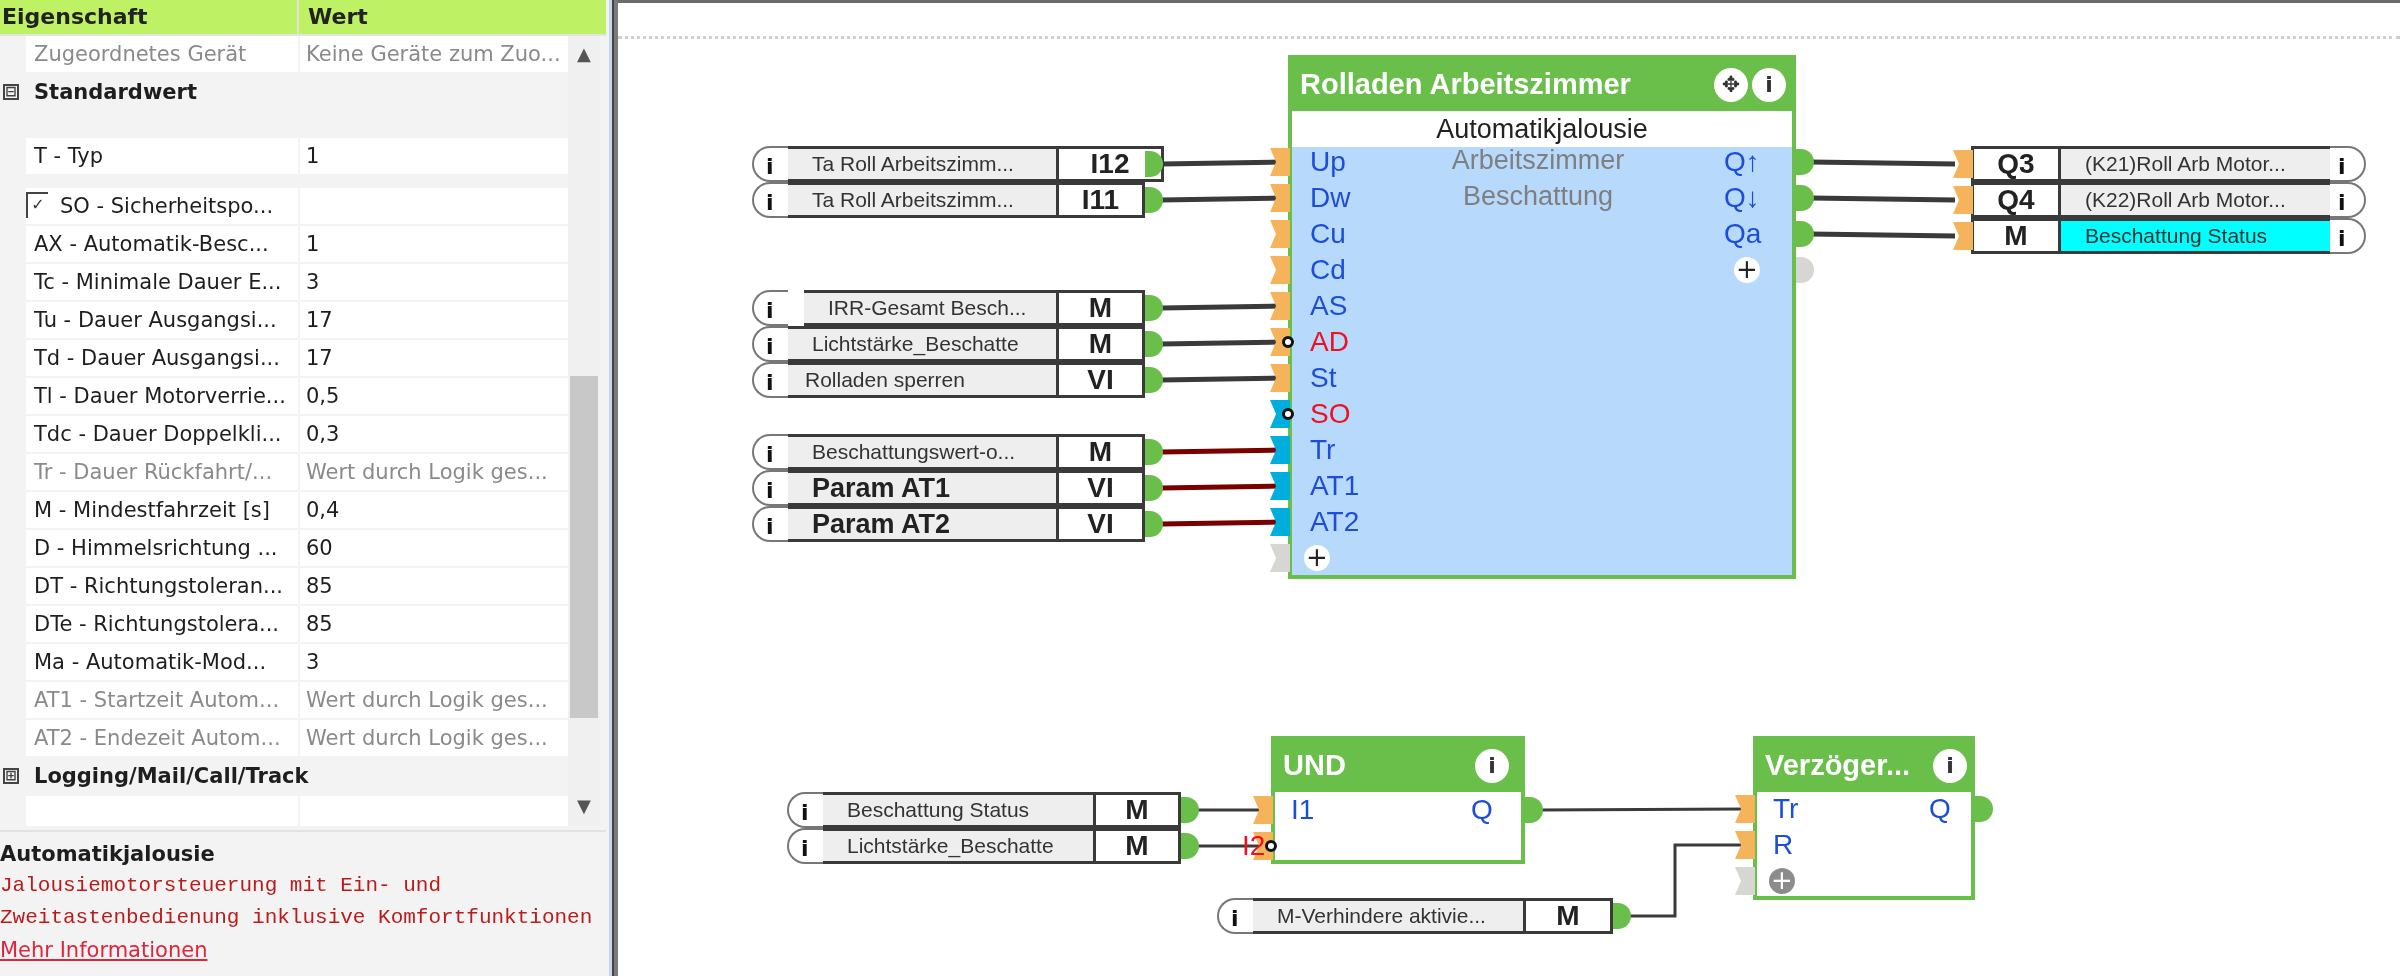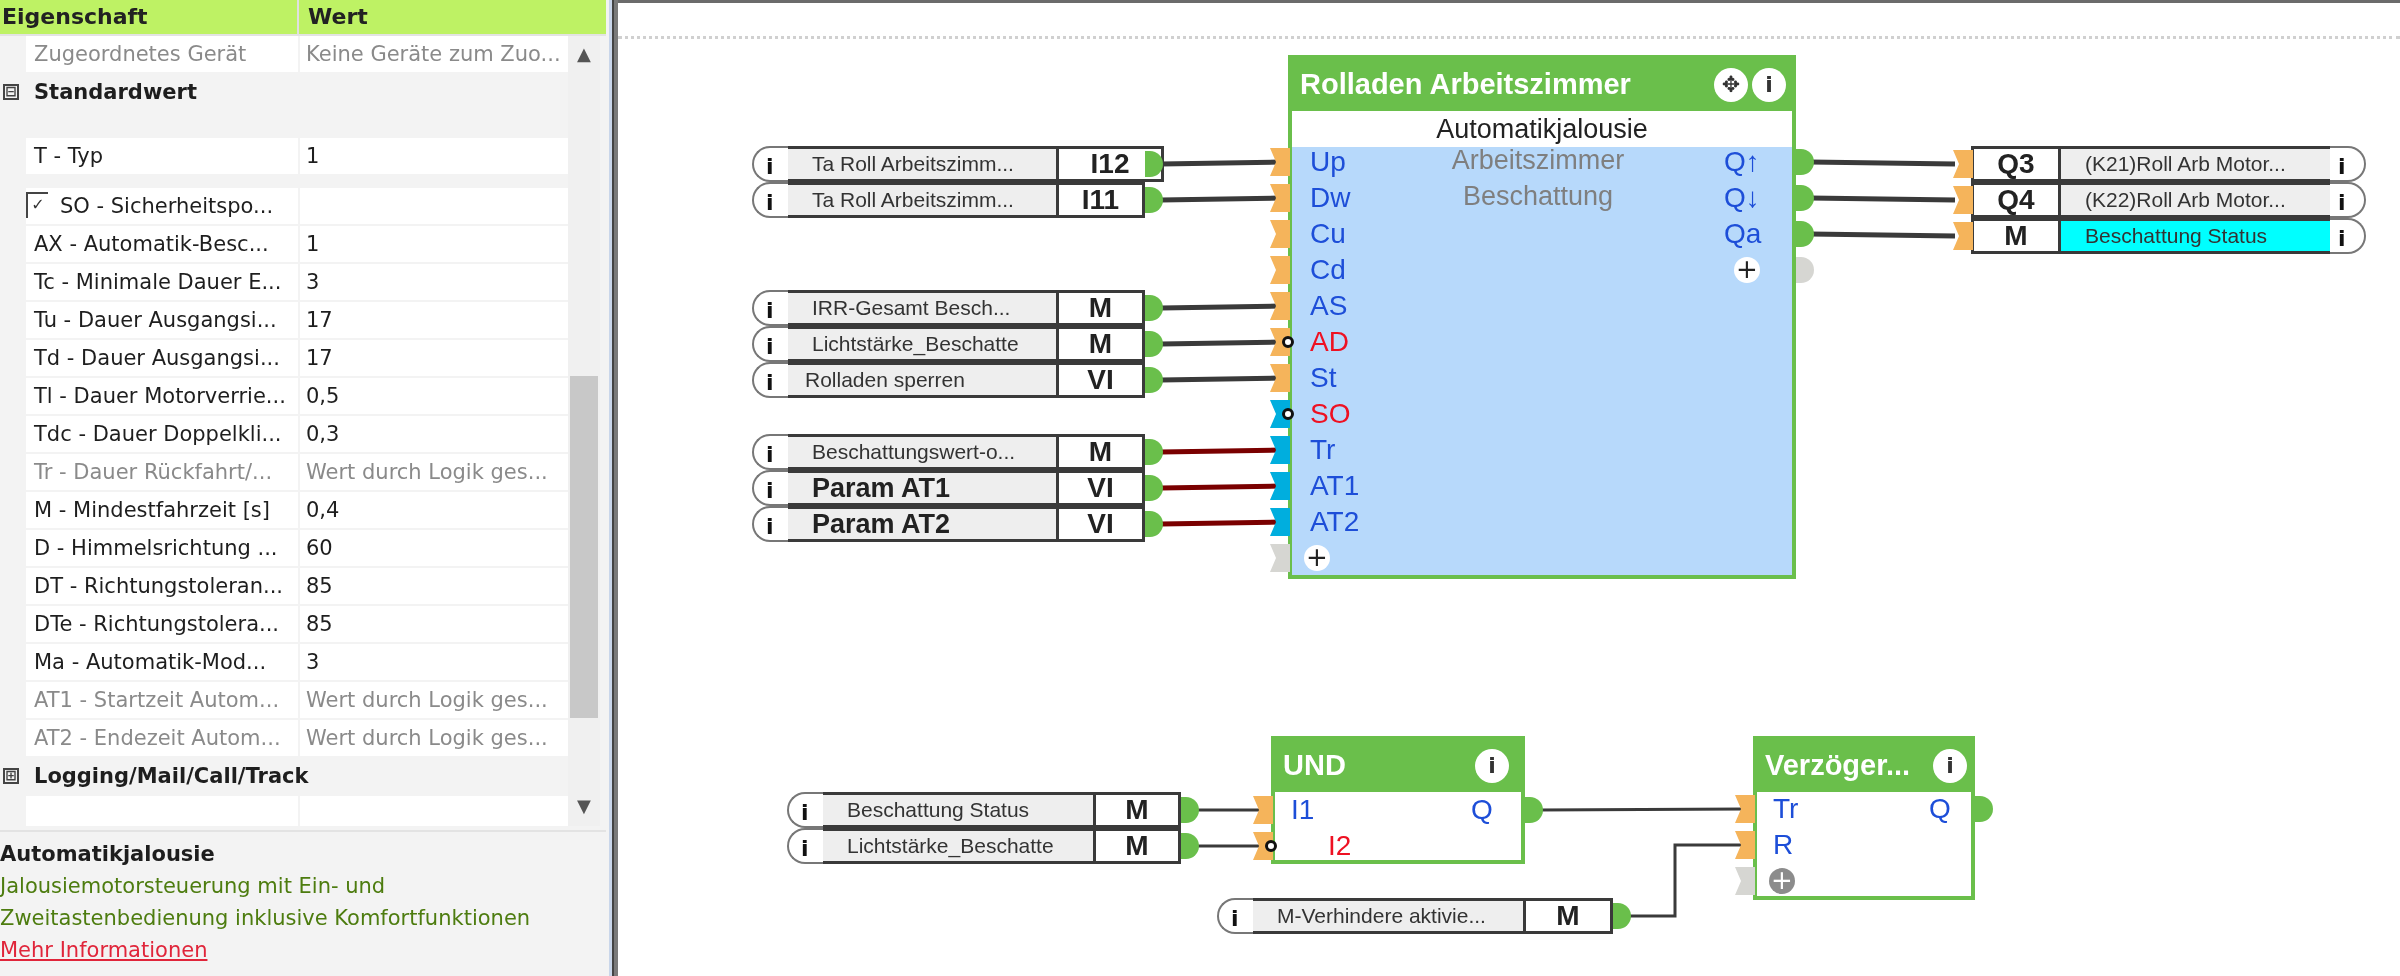--- a/index.html
+++ b/index.html
@@ -18,21 +18,21 @@
   .prow.disabled .pname, .prow.disabled .pval { color: #8a8a8a; }
   .prow.cat .pname { background: transparent; font-weight: bold; width: 540px; }
   .prow .toggle { position: absolute; left: 3px; top: 10px; width: 16px; height: 16px; border: 2px solid #444; font-size: 14px; line-height: 11px; text-align: center; color: #444; font-weight: bold; }
   .prow .chk { display: inline-block; width: 22px; height: 26px; border-left: 2px solid #444; border-top: 2px solid #444; margin-right: 12px; vertical-align: middle; position: relative; top: -2px; font-size: 16px; line-height: 22px; text-align: center; color: #333; }
   .prow.empty .pname, .prow.empty .pval { background: #fff; }
   #prop-scroll { position: absolute; left: 568px; top: 36px; width: 32px; height: 790px; background: #f0f0f0; }
   #prop-scroll .thumb { position: absolute; left: 2px; top: 340px; width: 28px; height: 342px; background: #c8c8c8; }
   #prop-scroll .arrow { position: absolute; left: 0; width: 32px; height: 28px; text-align: center; font-size: 18px; color: #555; line-height: 28px; }
   #prop-desc { position: absolute; left: 0; top: 830px; width: 606px; height: 146px; background: #f3f3f3; border-top: 2px solid #e3e3e3; padding: 6px 0 0 0; }
   #prop-desc .dtitle { font-size: 21px; font-weight: bold; color: #1e1e1e; line-height: 32px; }
-  #prop-desc .dtext { font-size: 21px; color: #4d7c0f; line-height: 32px; }
+  #prop-desc .dtext { font-size: 21px; color: #b91c1c; line-height: 32px; font-family: Liberation Mono, monospace; }
   #prop-desc .dlink { font-size: 21px; color: #e0253a; text-decoration: underline; line-height: 32px; cursor: pointer; }
 
   
   #splitter { position: absolute; left: 606px; top: 0; width: 12px; height: 976px; }
   #splitter .a { position: absolute; left: 0; top: 0; width: 3px; height: 976px; background: #f3f3f3; }
   #splitter .b { position: absolute; left: 3px; top: 0; width: 3px; height: 976px; background: #c9d6ea; }
   #splitter .c { position: absolute; left: 6px; top: 0; width: 2px; height: 976px; background: #444; }
   #splitter .d { position: absolute; left: 8px; top: 0; width: 4px; height: 976px; background: #7a7a7a; }
 
   
@@ -263,21 +263,21 @@
         <span>i</span>
       </div>
       <div class="lbl" style="left: 36px; width: 268px;">Ta Roll Arbeitszimm...</div>
       <div class="typ" style="left: 304px; width: 89px;">I11</div>
     </div>
     <div class="out-tip" style="left: 1145px; top: 187px;"></div>
     <div class="ioref" style="left: 752px; top: 290px; width: 393px;">
       <div class="cap" style="left: 0px;">
         <span>i</span>
       </div>
-      <div class="lbl" style="left: 36px; width: 268px;">IRR-Gesamt  Besch...</div>
+      <div class="lbl" style="left: 52px; width: 268px;">IRR-Gesamt  Besch...</div>
       <div class="typ" style="left: 304px; width: 89px;">M</div>
     </div>
     <div class="out-tip" style="left: 1145px; top: 295px;"></div>
     <div class="ioref" style="left: 752px; top: 326px; width: 393px;">
       <div class="cap" style="left: 0px;">
         <span>i</span>
       </div>
       <div class="lbl" style="left: 36px; width: 268px;">Lichtstärke_Beschatte</div>
       <div class="typ" style="left: 304px; width: 89px;">M</div>
     </div>
@@ -339,21 +339,21 @@
     </div>
     <div class="in-tip" style="left: 1953px; top: 222px;"></div>
     <div class="block plain" style="left: 1271px; top: 736px; width: 254px; height: 128px;">
       <div class="bhead">UND</div>
       <div class="bicon" style="left: 200px;">i</div>
     </div>
     <div class="in-tip" style="left: 1253px; top: 796px;"></div>
     <div class="pinlbl" style="left: 1291px; top: 792px;">I1</div>
     <div class="in-tip" style="left: 1253px; top: 832px;"></div>
     <div class="neg" style="left: 1265px; top: 840px;"></div>
-    <div class="pinlbl red" style="left: 1328px; top: 828px;">I2</div>
+    <div class="pinlbl red" style="left: 1242px; top: 828px;">I2</div>
     <div class="pinlbl" style="left: 1471px; top: 792px;">Q</div>
     <div class="out-tip" style="left: 1525px; top: 797px;"></div>
     <div class="ioref" style="left: 787px; top: 792px; width: 394px;">
       <div class="cap" style="left: 0px;">
         <span>i</span>
       </div>
       <div class="lbl" style="left: 36px; width: 270px;">Beschattung Status</div>
       <div class="typ" style="left: 306px; width: 88px;">M</div>
     </div>
     <div class="out-tip" style="left: 1181px; top: 797px;"></div>

